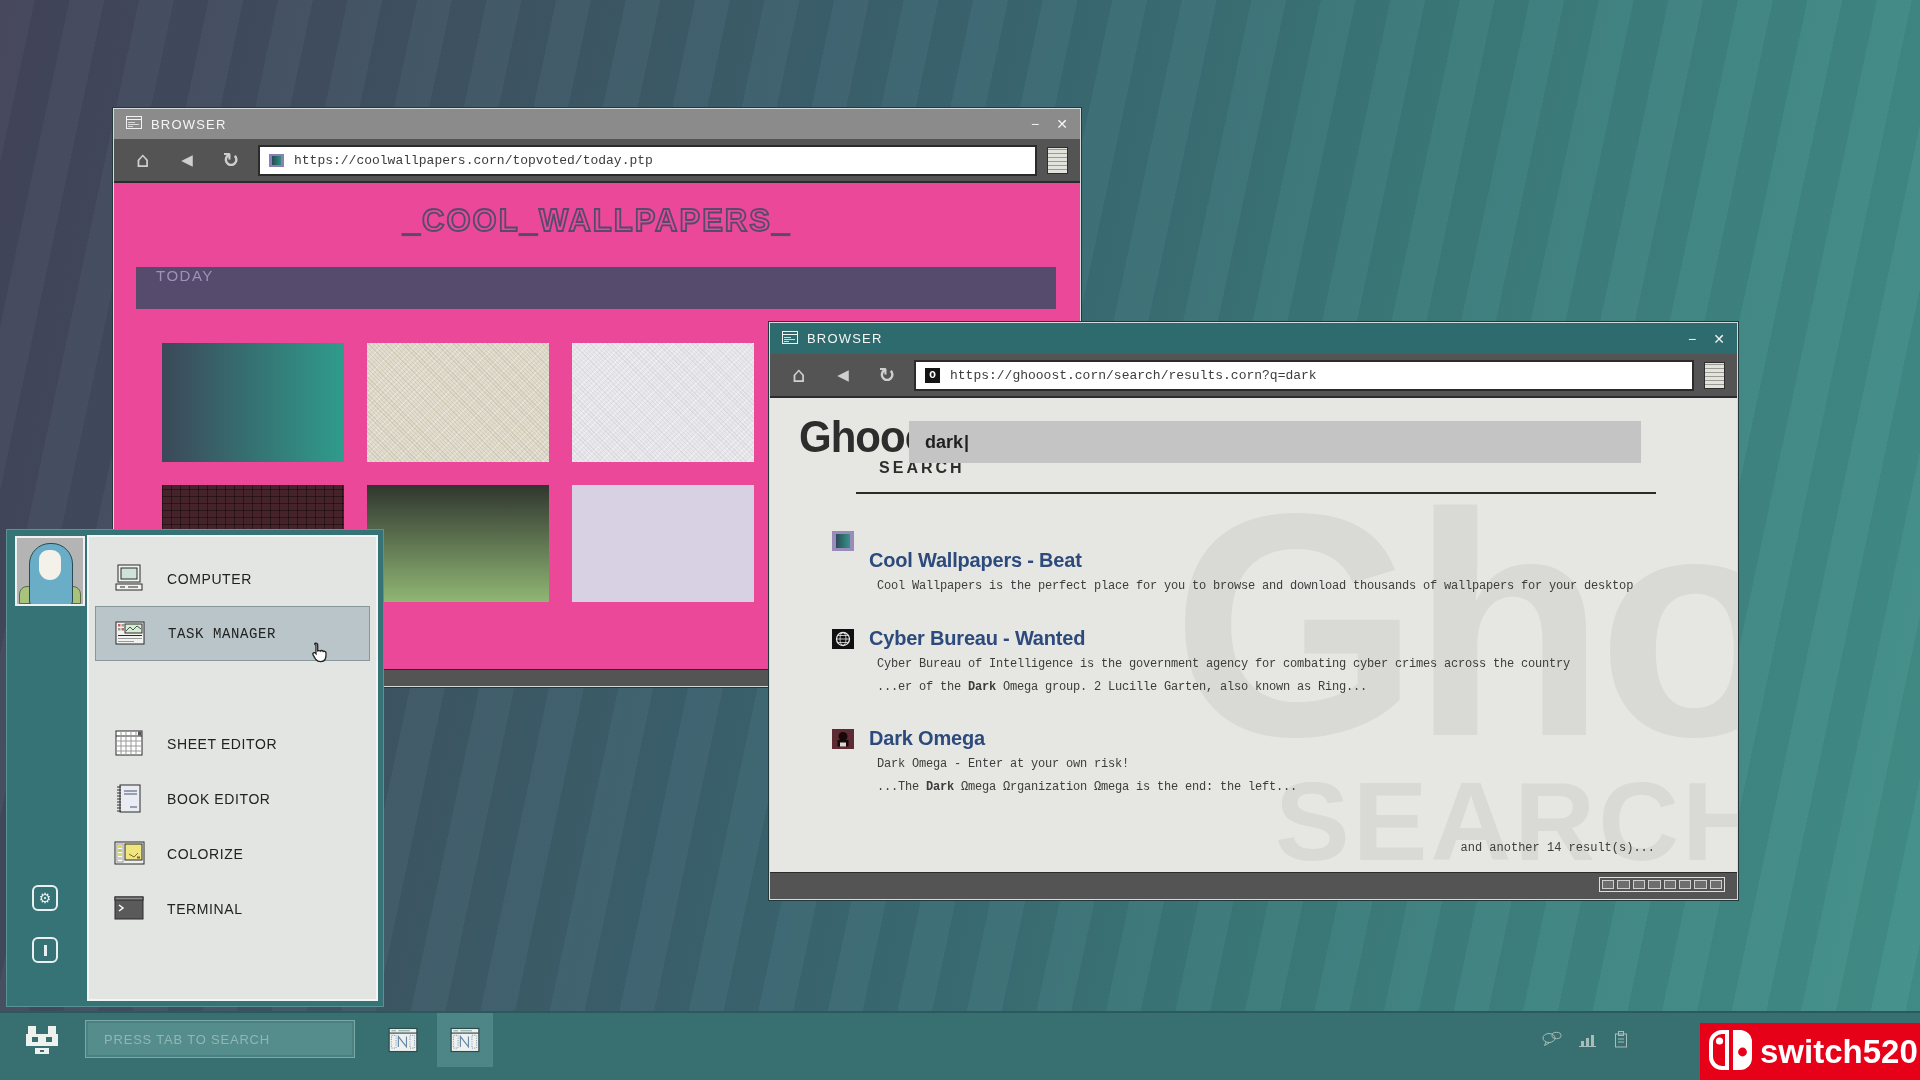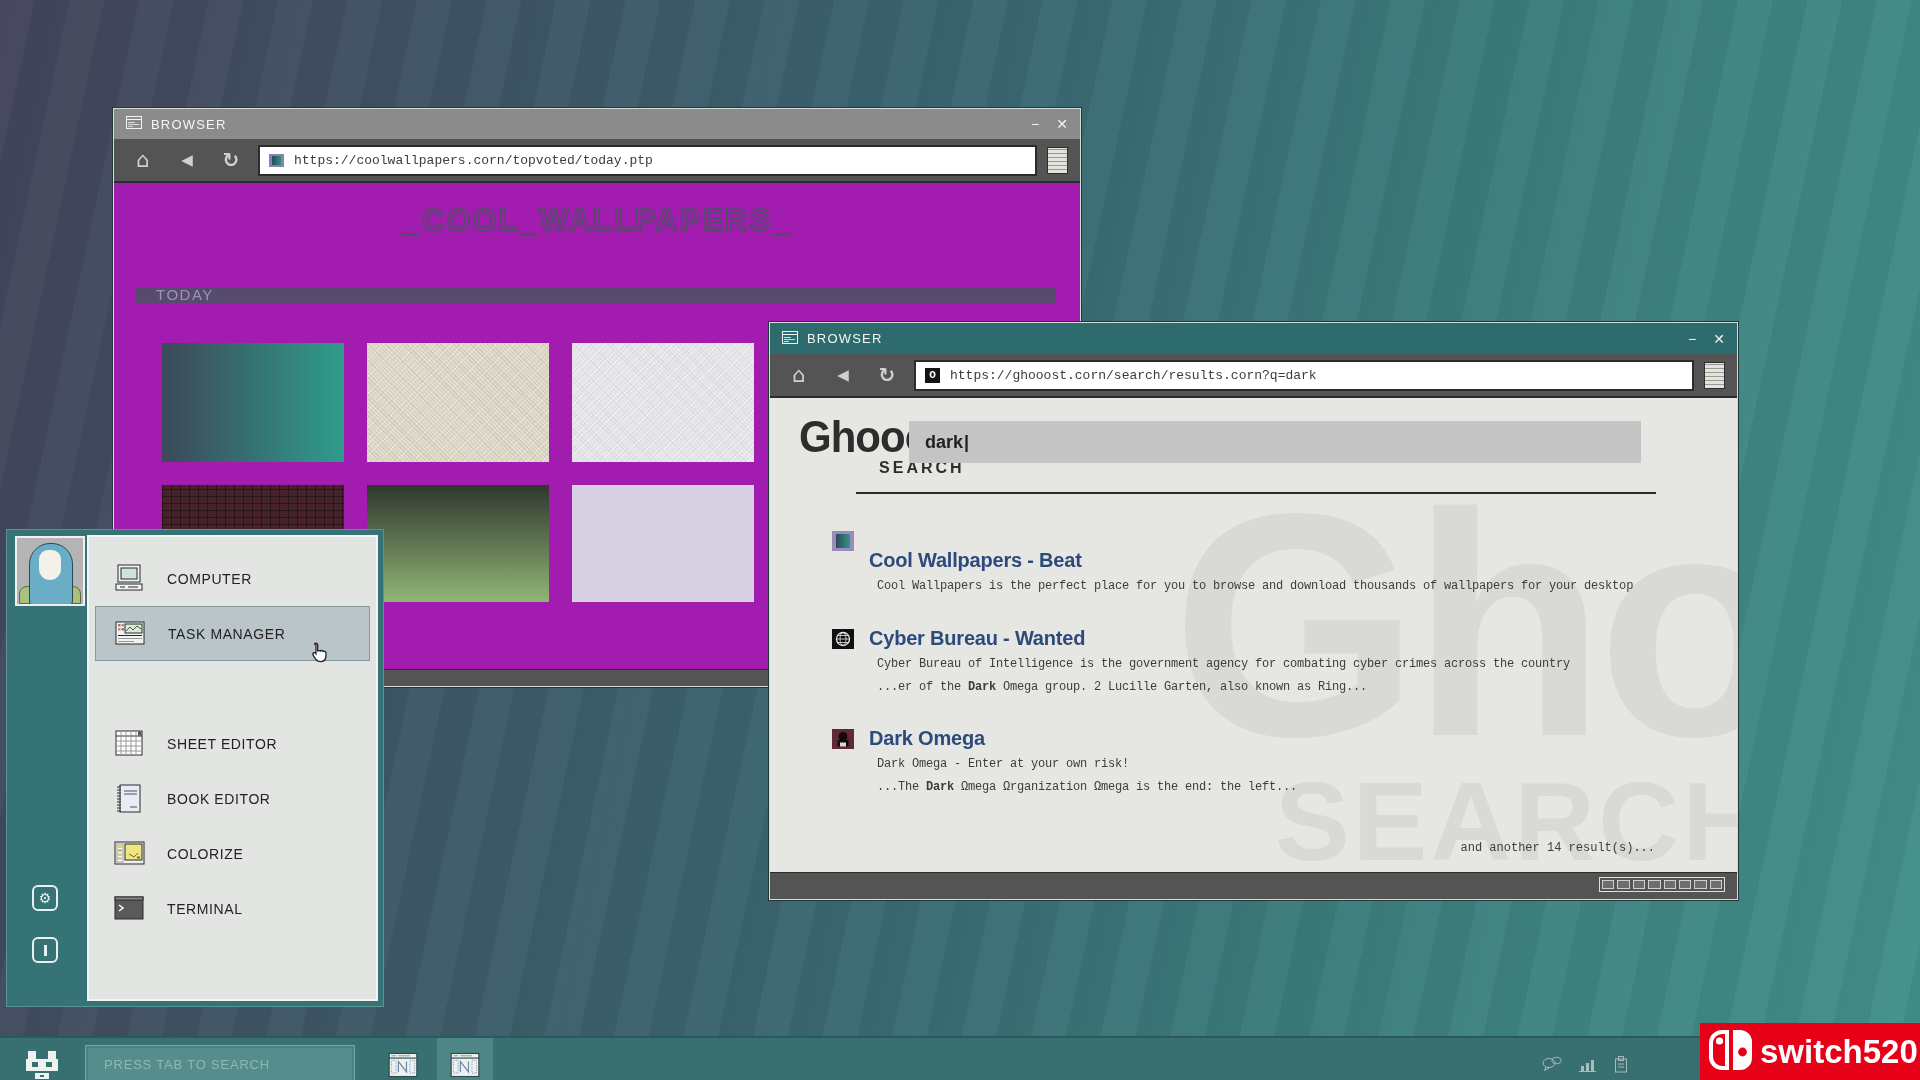--- a/index.html
+++ b/index.html
@@ -29,27 +29,27 @@
   .nav-refresh{font-size:20px;font-weight:bold;}
   .urlbar{flex:1;height:27px;background:#ffffff;border:2px solid #2b2b2b;
     display:flex;align-items:center;gap:10px;padding:0 9px;}
   .url-text{font-family:"Liberation Mono",monospace;font-size:13px;color:#3c3c3c;white-space:nowrap;overflow:hidden;}
   .doc-ico{width:19px;height:25px;flex:none;background:#e3e3de;border:1px solid #2e2e2e;
     background-image:repeating-linear-gradient(0deg,transparent 0 3px,#9a9a92 3px 4px);}
   .statusbar{height:16px;background:#545454;border-top:1px solid #2b2b2b;flex:none;position:relative;}
 
   
   #win-wallpapers{left:113px;top:108px;width:966px;height:577px;}
-  .cw-page{flex:1;background:#a21caf;position:relative;overflow:hidden;}
+  .cw-page{flex:1;background:#ec4899;position:relative;overflow:hidden;}
   .cw-header{position:absolute;top:20px;left:50%;transform:translateX(-50%);
     font-size:31px;font-weight:bold;letter-spacing:2px;color:#564b6d;white-space:nowrap;}
   @supports (-webkit-text-stroke:2px #000){
     .cw-header{color:transparent;-webkit-text-stroke:1.8px #564b6d;}}
-  .cw-section{position:absolute;left:22px;right:24px;top:104px;height:16px;background:#564b6d;
-    display:flex;align-items:flex-end;padding-left:20px;}
+  .cw-section{position:absolute;left:22px;right:24px;top:84px;height:42px;background:#564b6d;
+    display:flex;align-items:flex-start;padding-left:20px;}
   .cw-section span{color:#9e92b8;font-size:15px;letter-spacing:1.5px;}
   .tile{position:absolute;width:182px;height:119px;}
   .tile.r2{top:302px;height:117px;}
   .c1{left:48px;} .c2{left:253px;} .c3{left:458px;}
   .t-teal{background:linear-gradient(90deg,#3c4859,#2f9c8c);}
   .t-beige{background:#ded9c9;background-image:
      repeating-linear-gradient(45deg,rgba(115,105,85,.14) 0 1px,transparent 1px 3px),
      repeating-linear-gradient(-45deg,rgba(255,255,255,.3) 0 1px,transparent 1px 4px);}
   .t-white{background:#e6e6ea;background-image:
      repeating-linear-gradient(45deg,rgba(110,110,125,.10) 0 1px,transparent 1px 3px),
@@ -101,21 +101,21 @@
   .fav-o{width:15px;height:15px;flex:none;background:#141414;color:#fff;text-align:center;
        font-family:"Liberation Mono",monospace;font-size:11px;font-weight:bold;line-height:15px;}
 
   
   #start-menu{position:absolute;left:6px;top:529px;width:378px;height:478px;
      background:#357376;border:1px solid #5b9394;box-sizing:border-box;}
   .menu-panel{position:absolute;left:80px;top:5px;right:5px;bottom:5px;background:#e2e5e2;
      border:2px solid #f2f5f2;}
   .menu-item{position:absolute;left:6px;right:6px;height:55px;display:flex;align-items:center;
      gap:20px;padding-left:16px;box-sizing:border-box;}
-  .menu-item.selected{background:#b9c5c8;border:1px solid #87989c;}
+  .menu-item.selected{background:#b9c5c8;border:1px solid #87989c;font-family:Liberation Mono, monospace;}
   .mi-label{font-size:14px;letter-spacing:.6px;color:#222;}
   .mi-ico{width:36px;height:32px;flex:none;display:block;}
   .avatar{position:absolute;left:8px;top:6px;width:66px;height:66px;background:#b4b4b4;
      border:2px solid #f0f0f0;overflow:hidden;}
   .av-shoulders{position:absolute;left:2px;right:2px;bottom:0;height:16px;background:#a9c27c;
      border-radius:8px 8px 0 0;border:1px solid #5a6a44;}
   .av-hair{position:absolute;left:12px;top:5px;width:42px;height:62px;background:#69aec6;
      border-radius:21px 21px 6px 6px;border:1px solid #2b4a54;}
   .av-face{position:absolute;left:22px;top:12px;width:22px;height:30px;background:#f4f1ea;
      border-radius:10px 10px 12px 12px;}
@@ -123,21 +123,21 @@
      border-radius:6px;background:transparent;color:#eaf0f0;display:flex;align-items:center;
      justify-content:center;font-family:"DejaVu Sans",sans-serif;font-size:14px;padding:0;box-sizing:border-box;}
   #btn-gear{top:355px;}
   #btn-power{top:407px;}
   #btn-power i{display:block;width:3px;height:11px;background:#eaf0f0;}
 
   
   #cursor{position:absolute;left:306px;top:640px;width:26px;height:26px;z-index:50;}
 
   
-  #taskbar{position:absolute;left:0;right:0;bottom:0;height:44px;background:#386f71;
+  #taskbar{position:absolute;left:0;right:0;bottom:0;height:69px;background:#386f71;
      border-top:2px solid #2a5a5c;box-sizing:border-box;z-index:40;}
   #robot{position:absolute;left:26px;top:12px;width:32px;height:30px;}
   #tb-search{position:absolute;left:85px;top:7px;width:270px;height:38px;background:#558c8c;
      border:1px solid #79a8a6;box-shadow:inset 0 0 0 2px #4a8081;display:flex;align-items:center;
      padding-left:18px;box-sizing:border-box;}
   #tb-search span{color:#8fb8b4;font-size:13px;letter-spacing:.8px;}
   .task-ico{position:absolute;top:14px;width:30px;height:26px;}
   #task1{left:388px;}
   .task-tile{position:absolute;left:437px;top:0;width:56px;height:54px;background:#4e8688;
      display:flex;align-items:center;justify-content:center;}

